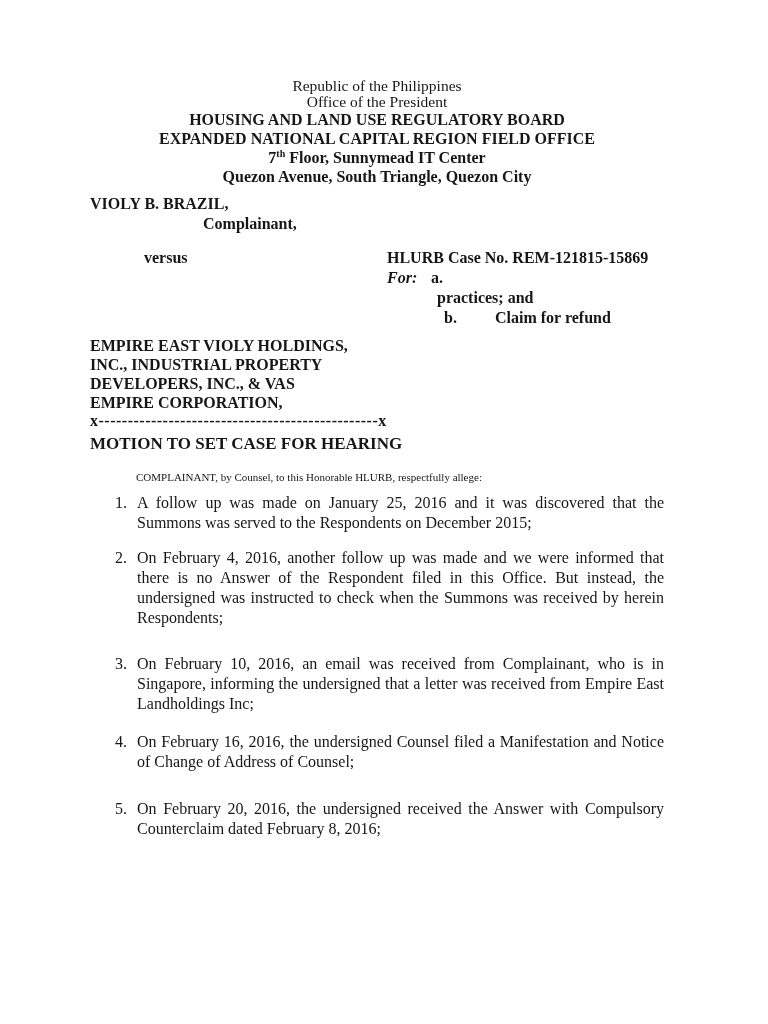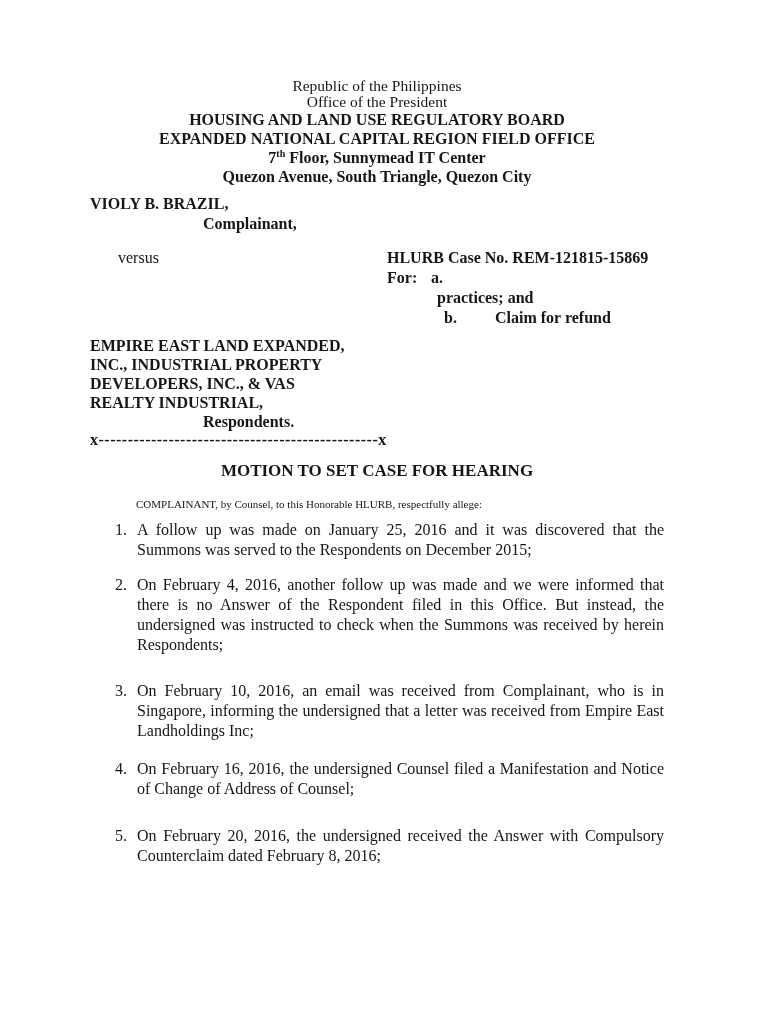--- a/index.html
+++ b/index.html
@@ -24,37 +24,37 @@
   .lh-big   { font-size: 16px;   line-height: 19px; font-weight: bold; }
   .lh-med   { font-size: 16px;   line-height: 19px; font-weight: bold; }
   .lh-med sup { font-size: 10px; line-height: 0; }
 
   
   .caption { font-size: 16px; line-height: 20px; }
   .complainant-name { margin-top: 8px; font-weight: bold; }
   .role-label { margin-left: 113px; font-weight: bold; }
   .caption-row { display: flex; margin-top: 14px; align-items: flex-start; }
   .caption-left { width: 297px; flex: none; }
-  .versus { margin-left: 28px; font-weight: normal; }
+  .versus { margin-left: 54px; font-weight: bold; }
   .caption-right { flex: 1; font-weight: bold; }
   .for-row { display: flex; }
-  .for-label { width: 44px; flex: none; }
+  .for-label { width: 44px; flex: none; font-style: italic; }
   .charge-marker-a { width: 61px; flex: none; }
   .charge-a1 { flex: 1; text-align: justify; text-align-last: justify; }
   .charge-a2 { margin-left: 50px; }
   .for-row-b { display: flex; margin-left: 57px; }
   .charge-marker-b { width: 51px; flex: none; }
 
   
   .respondents { margin-top: 8px; font-size: 16px; line-height: 19px; font-weight: bold; }
   .respondents-role { margin-left: 113px; }
   .case-divider { font-size: 16px; line-height: 18px; font-weight: bold; letter-spacing: 0.5px; }
 
   
-  .motion-title { margin-top: 12px; text-align: center; font-size: 17px; line-height: 20px; font-weight: bold; }
+  .motion-title { margin-top: 4px; text-align: left; font-size: 17px; line-height: 20px; font-weight: bold; }
   .opening { margin-top: 13px; font-size: 11px; line-height: 20px; text-align: justify; text-indent: 46px; }
   .item-list { margin-top: 6px; }
   .item { display: flex; font-size: 16px; line-height: 20px; }
   .item-num { width: 22px; margin-left: 25px; flex: none; }
   .item-text { flex: 1; text-align: justify; }
   .item:nth-child(2) { margin-top: 15px; }
   .item:nth-child(3) { margin-top: 26px; }
   .item:nth-child(4) { margin-top: 18px; }
   .item:nth-child(5) { margin-top: 27px; }
 </style>
@@ -88,25 +88,24 @@
         </div>
         <div class="charge-a2">practices; and</div>
         <div class="for-row-b">
           <span class="charge-marker-b">b.</span>
           <span>Claim for refund</span>
         </div>
       </div>
     </div>
 
     <div class="respondents">
-      <div>EMPIRE EAST LAND EXPANDED,</div>
+      <div>EMPIRE EAST VIOLY HOLDINGS,</div>
       <div>INC., INDUSTRIAL PROPERTY</div>
       <div>DEVELOPERS, INC., &amp; VAS</div>
-      <div>REALTY INDUSTRIAL,</div>
-      <div class="respondents-role">Respondents.</div>
+      <div>EMPIRE CORPORATION,</div>
     </div>
 
     <div class="case-divider">x------------------------------------------------x</div>
   </div>
 
   <div class="motion-title">MOTION TO SET CASE FOR HEARING</div>
 
   <div class="opening">COMPLAINANT, by Counsel, to this Honorable HLURB, respectfully allege:</div>
 
   <div class="item-list">

